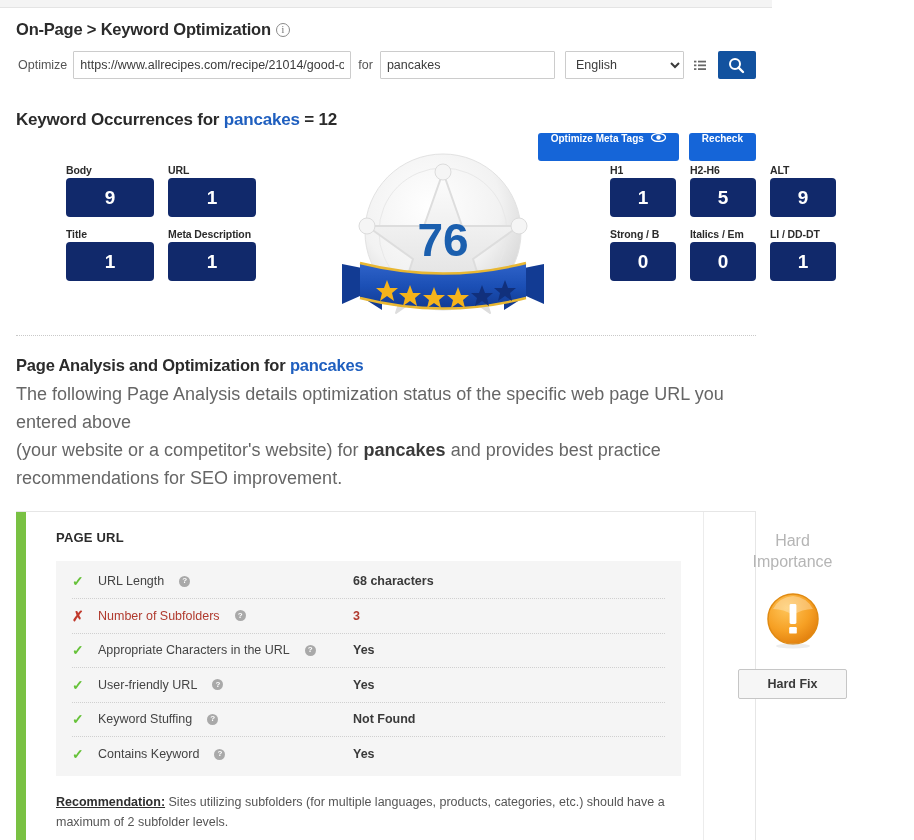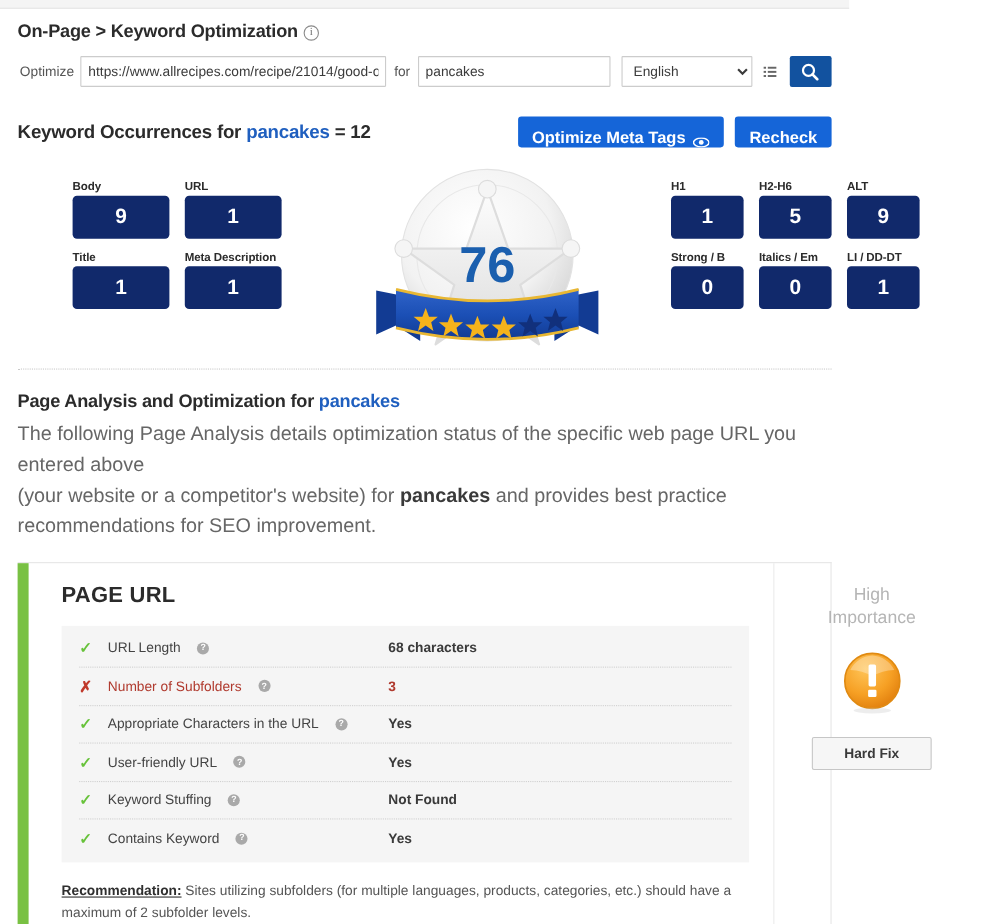--- a/index.html
+++ b/index.html
@@ -63,23 +63,23 @@
 
   
   .occ-section { margin-top: 30px; padding: 0 16px; position: relative; }
   .occ-title { font-size: 17px; font-weight: bold; color: #2b2b2b; letter-spacing: -0.2px; }
   .occ-title .kw { color: #1f5fbf; }
   .occ-sub { margin-top: 13px; font-size: 12.5px; color: #707070; }
 
   .btn-row { position: absolute; right: 16px; top: -4px; display: flex; gap: 10px; }
   .blue-btn {
     background: #1565d8; color: #fff; border: none; border-radius: 3px;
-    font-family: "Liberation Sans", sans-serif; font-size: 15px; font-weight: bold;
+    font-family: "Liberation Sans", sans-serif; font-size: 10px; font-weight: bold;
     padding: 0 13px; height: 28px; cursor: pointer;
-    display: inline-flex; align-items: flex-end; gap: 7px;
+    display: inline-flex; align-items: flex-start; gap: 7px; margin-top: 27px;
   }
 
   
   .stats-wrap { position: relative; height: 195px; margin-top: 4px; }
   .stat-group { position: absolute; display: grid; gap: 4px 14px; }
   .stat-left  { left: 66px;  top: 30px; grid-template-columns: 88px 88px; }
   .stat-right { left: 610px; top: 30px; grid-template-columns: 66px 66px 66px; }
   .stat-cell { }
   .stat-label {
     font-size: 10.5px; font-weight: bold; color: #2b2b2b;
@@ -112,21 +112,21 @@
     border: 1px solid #e6e6e6; border-left: none;
     min-height: 360px;
   }
   .panel-bar { width: 10px; background: #79c143; flex: none; }
   .panel-body { flex: 1; padding: 18px 22px 10px 30px; }
   .panel-side {
     width: 178px; flex: none; border-left: 1px solid #ececec;
     padding: 18px 10px 0 10px; text-align: center;
   }
   .panel-h {
-    font-size: 20px; font-weight: bold; color: #2b2b2b;
+    font-size: 13px; font-weight: bold; color: #2b2b2b;
     letter-spacing: 0.2px; 
   }
   .panel-p { font-size: 12.5px; color: #5a5a5a; line-height: 1.6; max-width: 625px; }
 
   .check-table {
     margin-top: 16px; background: #f5f5f5;
     padding: 4px 16px 4px 16px; width: 625px;
   }
   .check-row {
     display: flex; align-items: center; height: 34.5px;
@@ -400,21 +400,21 @@
 
       </div>
 
       <div class="reco">
         <b>Recommendation:</b><span> Sites utilizing subfolders (for multiple languages, products, categories, etc.) should have a maximum of 2 subfolder levels.</span>
       </div>
     </div>
 
     <div class="panel-side">
       <div class="imp-text">
-        <div>High</div>
+        <div>Hard</div>
         <div>Importance</div>
       </div>
       <svg class="imp-icon" viewBox="0 0 58 58">
         <defs>
           <radialGradient id="warnG" cx="38%" cy="28%" r="78%">
             <stop offset="0%" stop-color="#ffc559"></stop>
             <stop offset="60%" stop-color="#f6a024"></stop>
             <stop offset="100%" stop-color="#e07d0c"></stop>
           </radialGradient>
         </defs>

